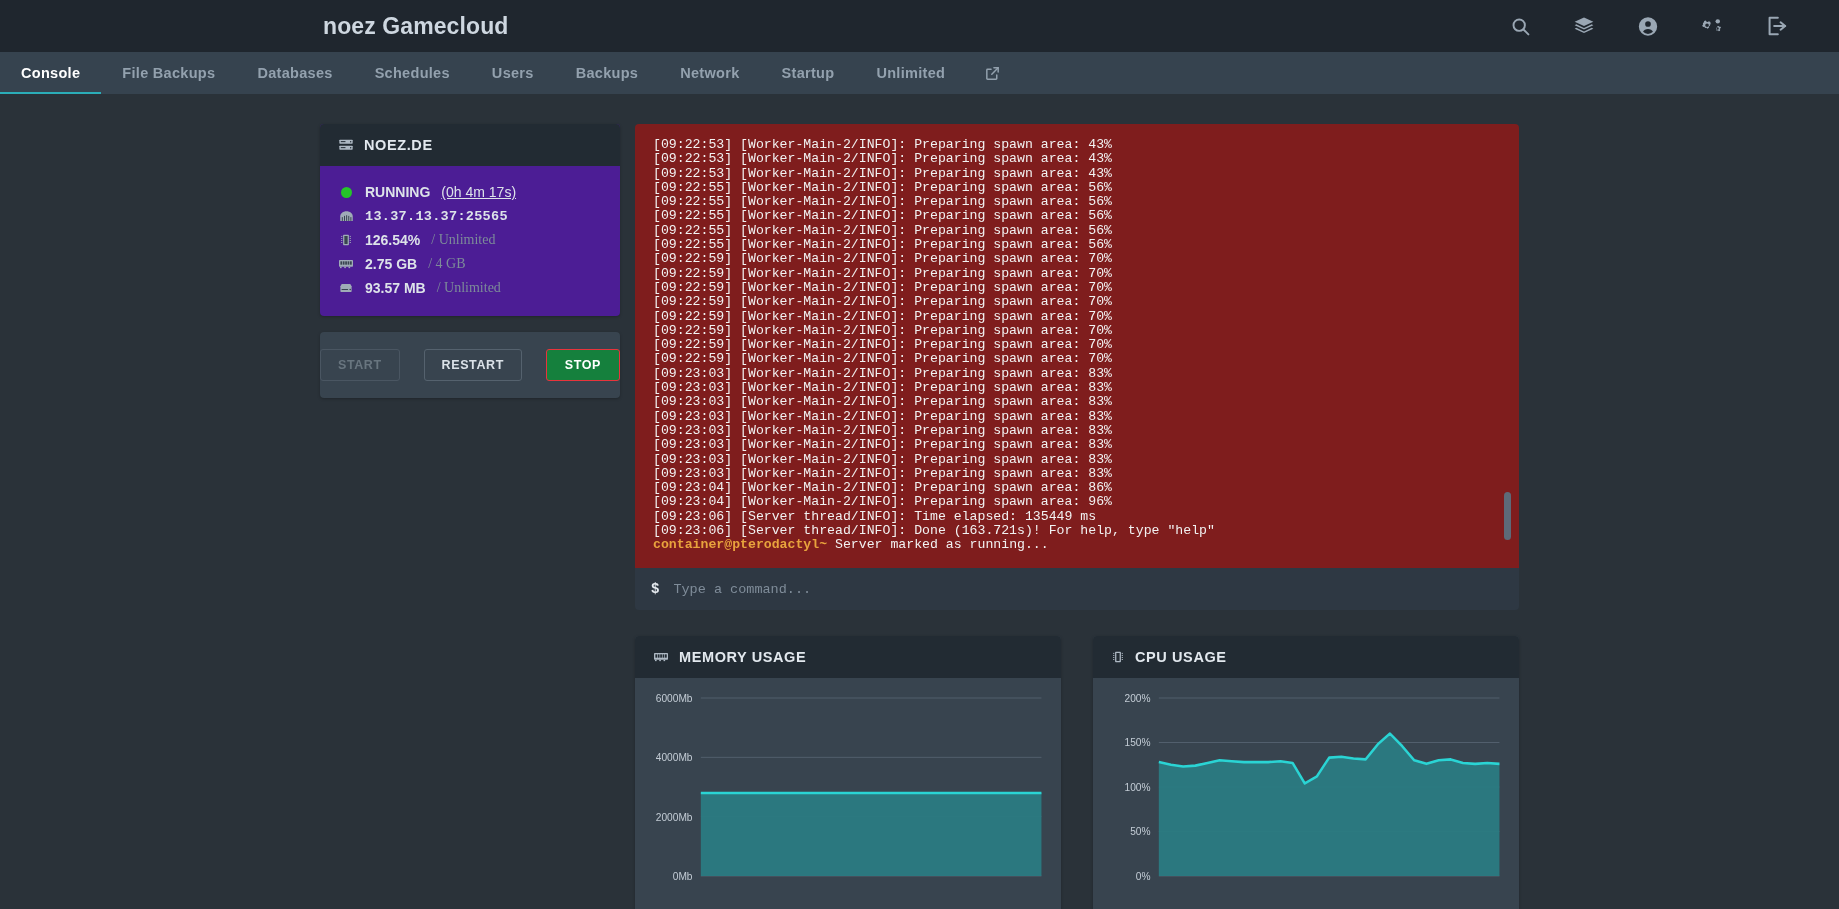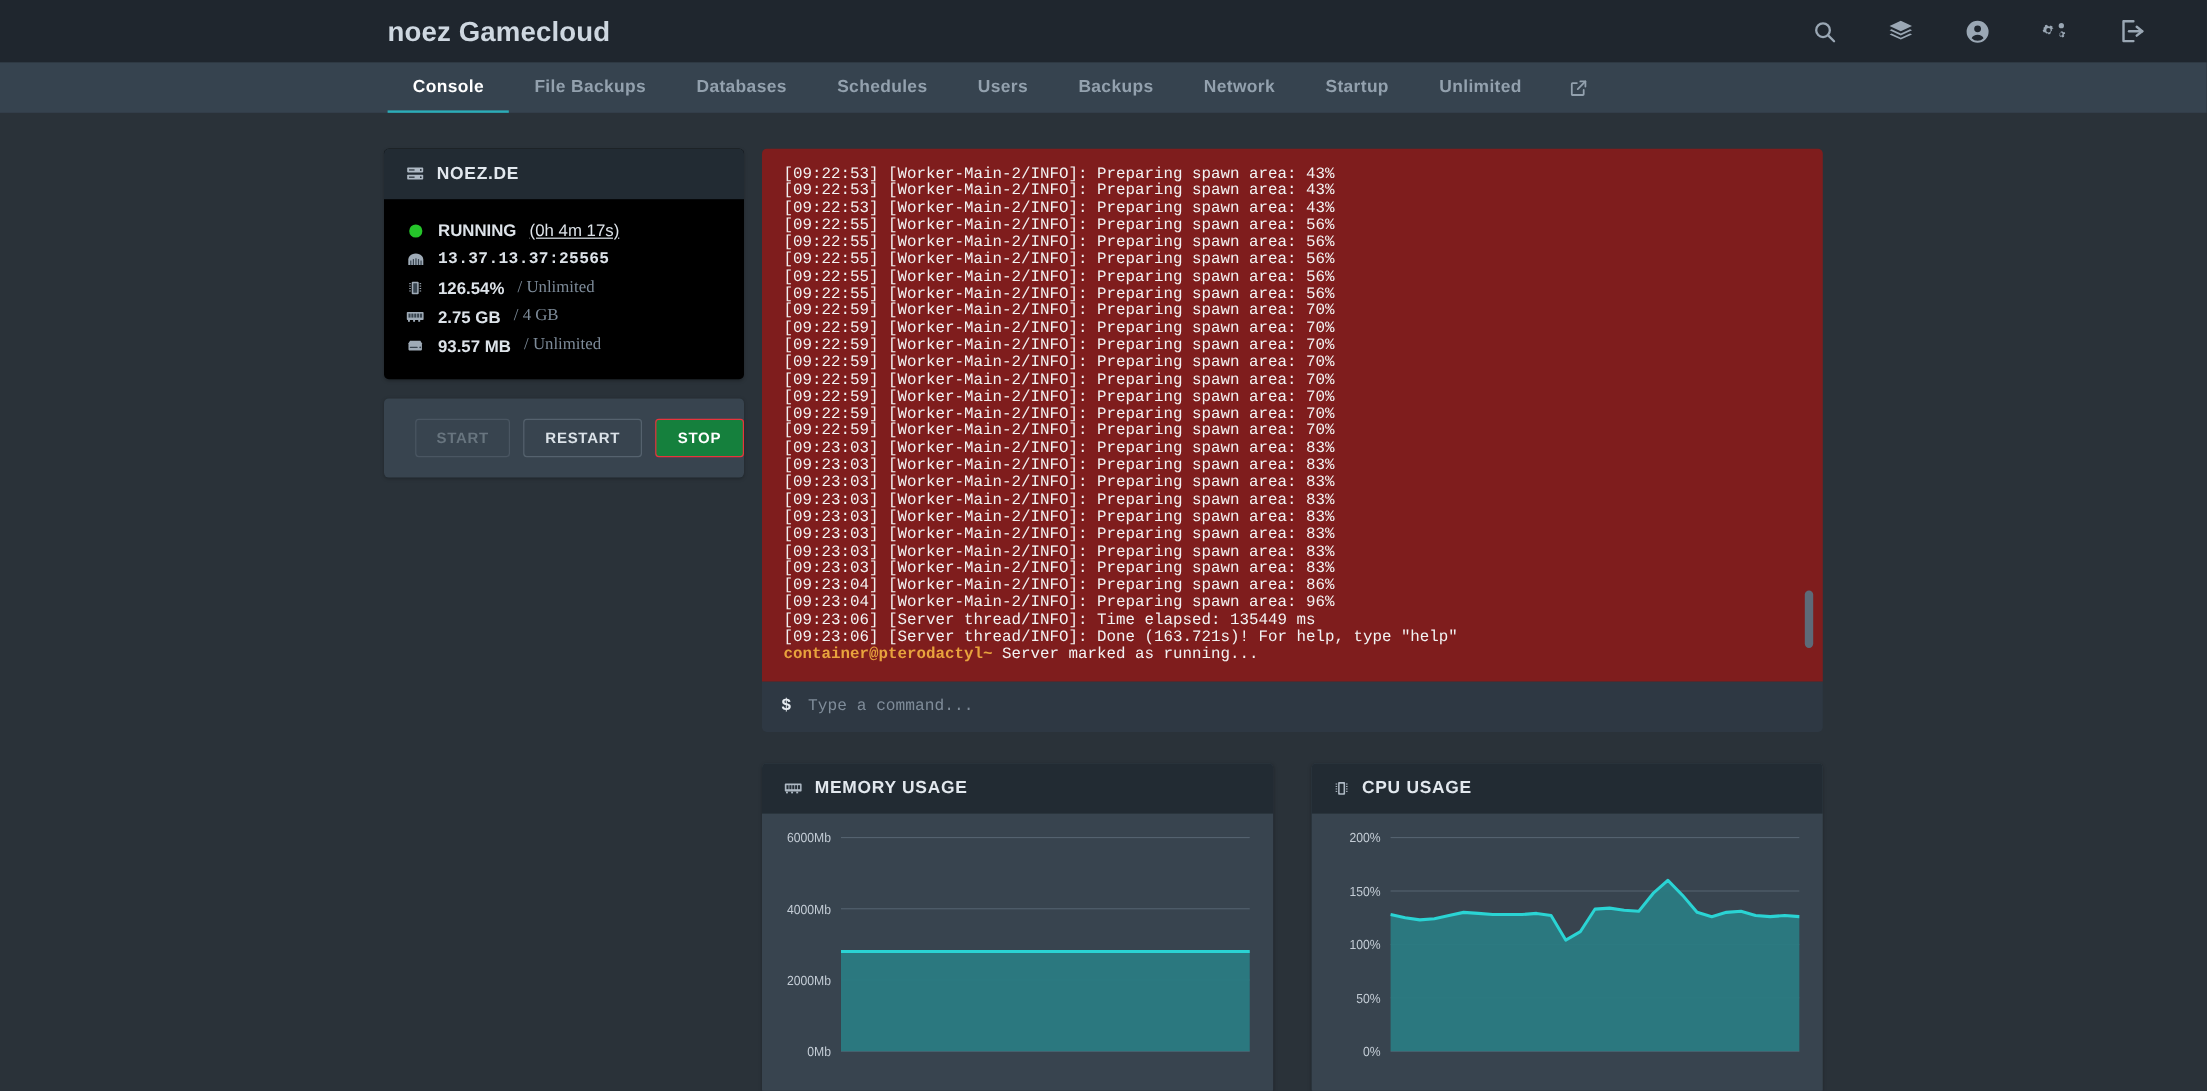--- a/index.html
+++ b/index.html
@@ -40,21 +40,20 @@
     cursor: pointer;
   }
   .tb-icon svg { display: block; }
 
   
   .navbar {
     height: 42px;
     background: #36434f;
     display: flex;
     align-items: stretch;
-    padding-left: 323px;
   }
   .tab {
     display: flex; align-items: center;
     padding: 0 21px;
     font-size: 14.5px;
     font-weight: bold;
     color: #93a1ae;
     letter-spacing: .3px;
     position: relative;
     cursor: pointer;
@@ -77,21 +76,21 @@
     display: flex;
     gap: 15px;
     padding-left: 320px;
     padding-right: 320px;
   }
   .left-col { width: 300px; flex: 0 0 300px; }
   .right-col { flex: 1; min-width: 0; }
 
   
   .card {
-    background: #000000;
+    background: #4c1d95;
     border-radius: 4px;
     overflow: hidden;
     box-shadow: 0 1px 3px rgba(0,0,0,.25);
   }
   .card-head {
     background: #222b33;
     padding: 13px 18px;
     display: flex;
     align-items: center;
     gap: 10px;
@@ -133,21 +132,21 @@
   .uptime { font-weight: normal; color:#dde3e9;text-decoration:underline; }
 
   
   .power-card {
     margin-top: 16px;
     background: #38444f;
     border-radius: 4px;
     padding: 17px 0;
     display: flex;
     align-items: center;
-    justify-content: flex-end;
+    justify-content: space-between;
     gap: 11px;
     box-shadow: 0 1px 3px rgba(0,0,0,.25);
   }
   .pbtn {
     font-family: "Liberation Sans", sans-serif;
     font-size: 12.5px;
     font-weight: bold;
     letter-spacing: .6px;
     padding: 8px 17px;
     border-radius: 3px;

